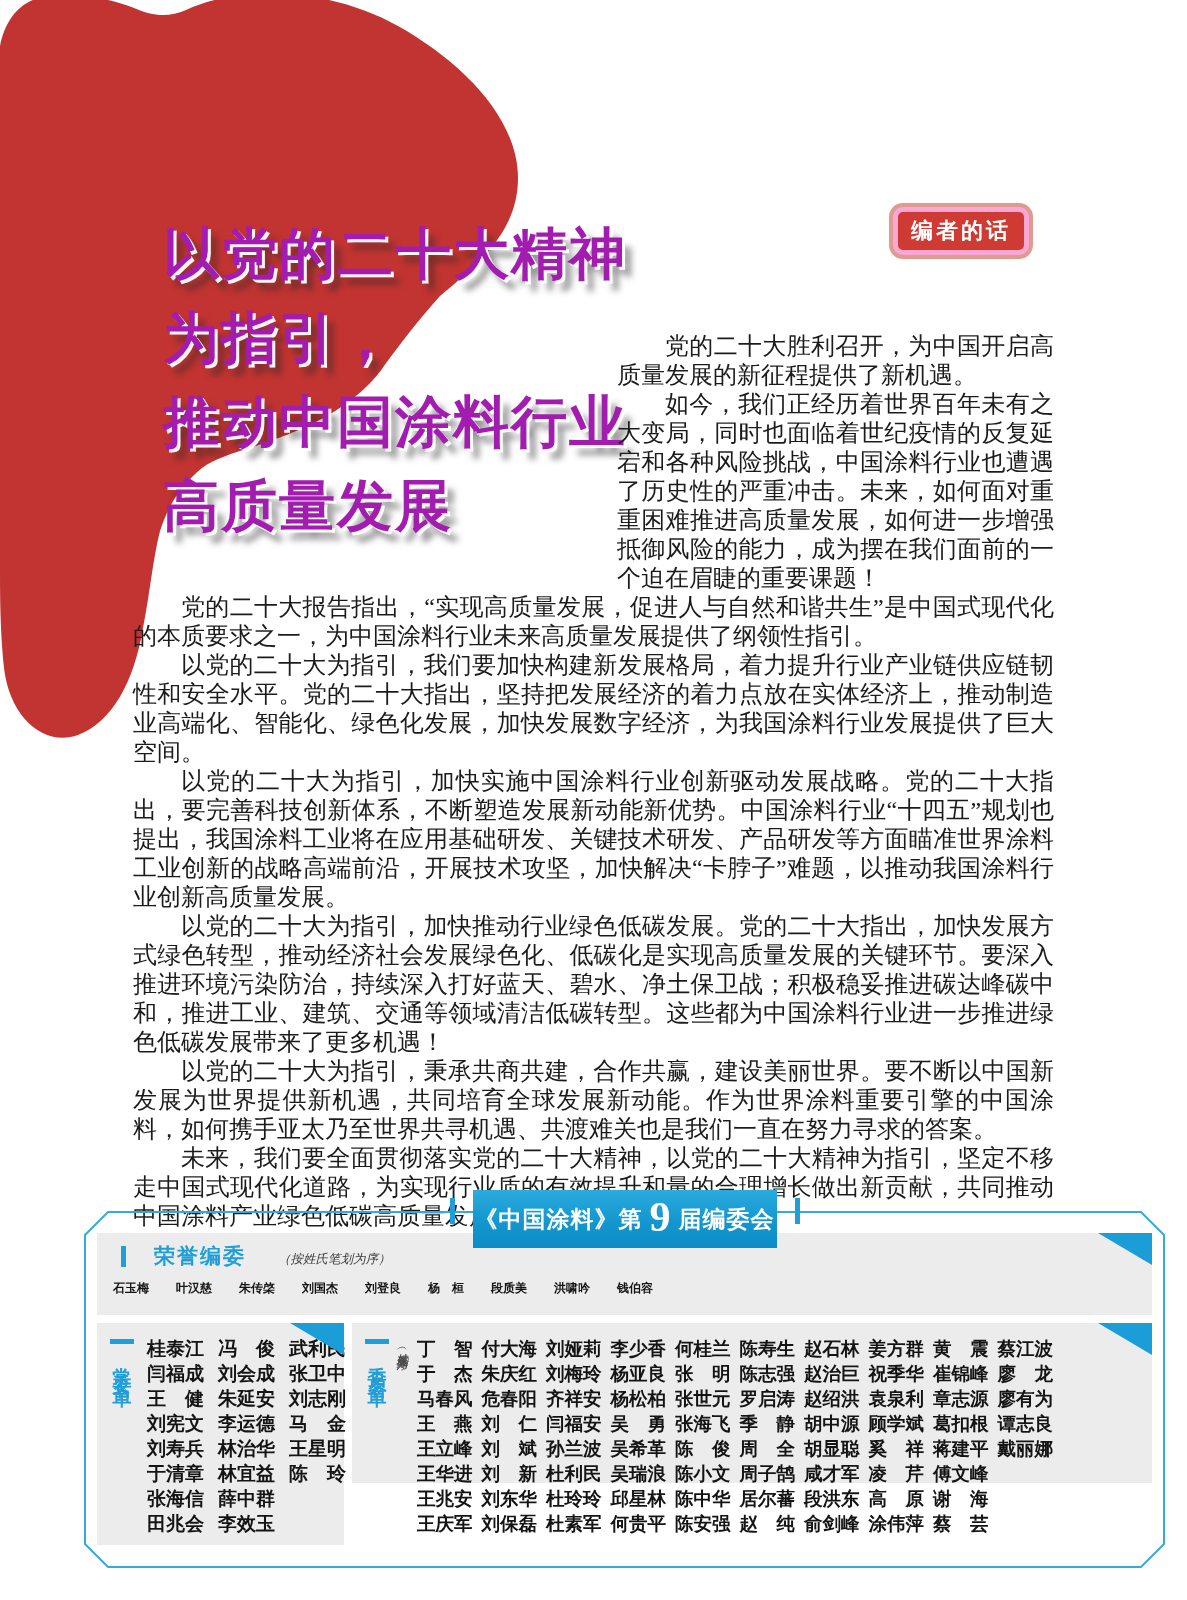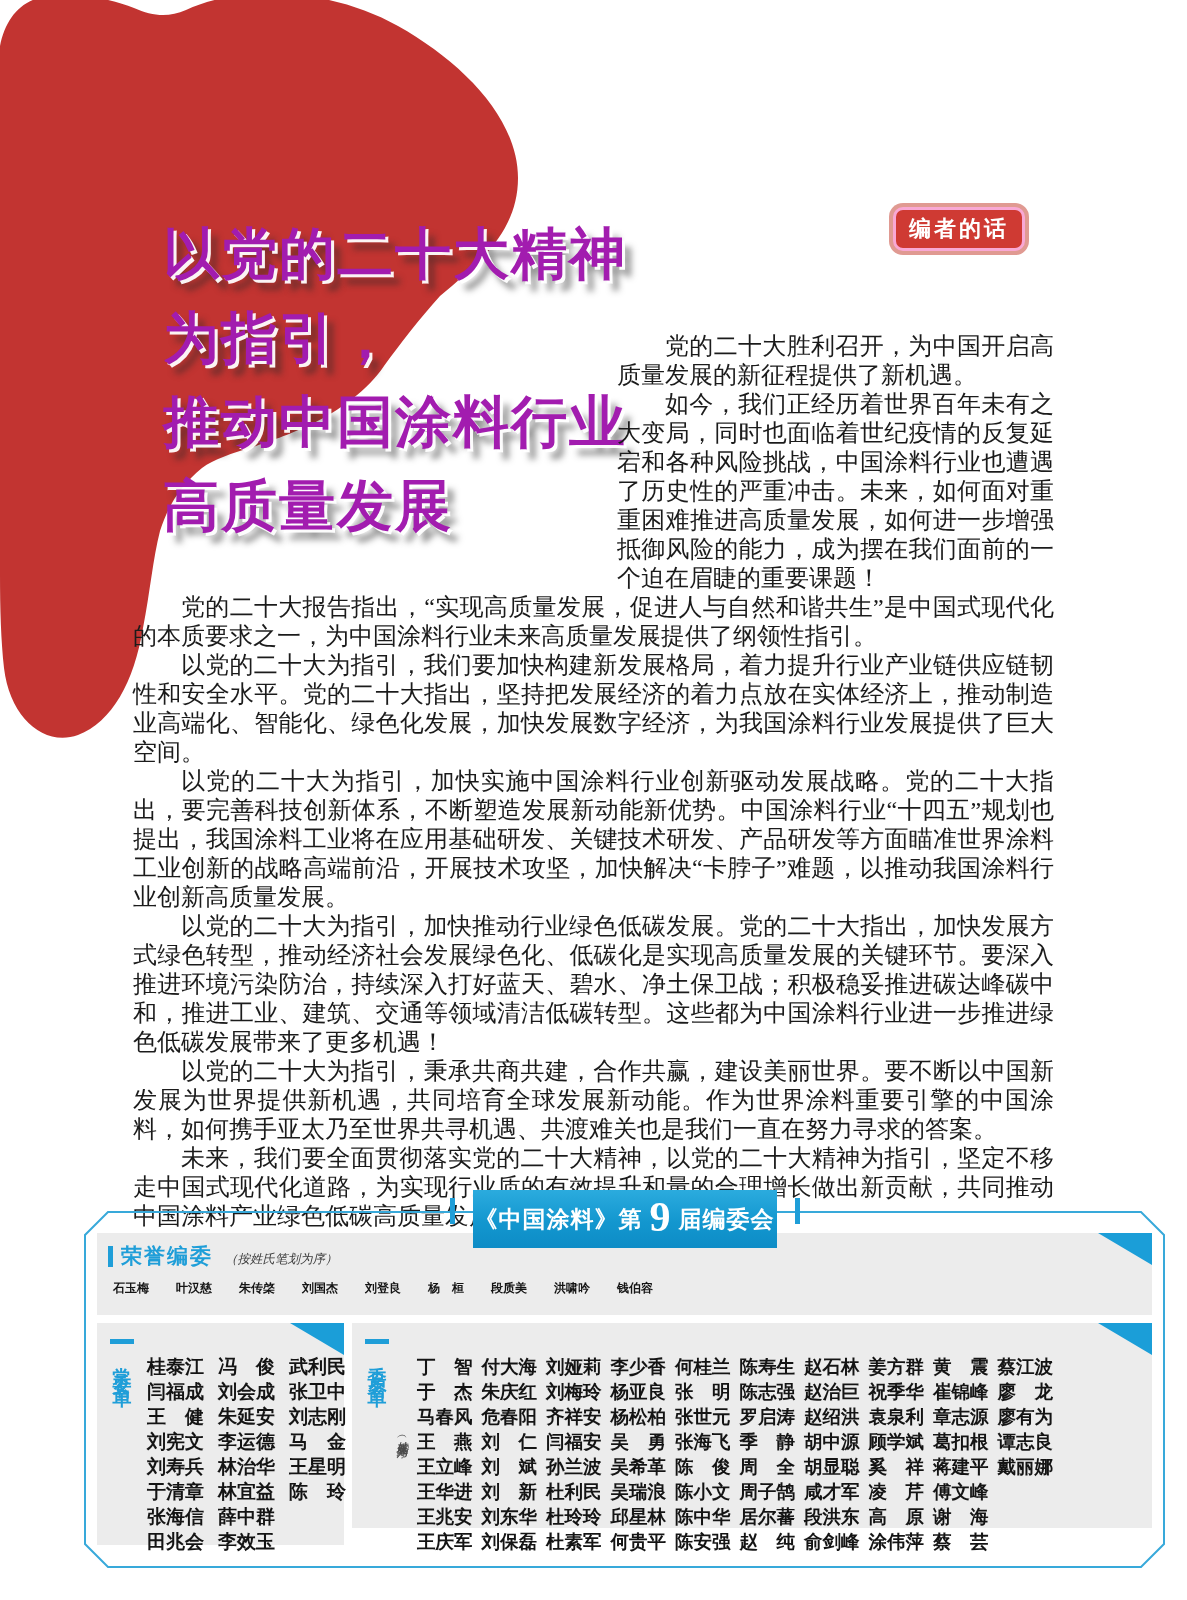--- a/index.html
+++ b/index.html
@@ -14,21 +14,21 @@
   .main-title{
     position:absolute;left:163px;top:212px;width:560px;z-index:2;
     font-family:"Liberation Serif","DejaVu Serif",serif;
     font-weight:900;font-size:56px;line-height:84px;color:#a21caf;
     letter-spacing:2px;
     text-shadow:3px 3px 0 rgba(255,255,255,.95), 9px 10px 6px rgba(40,40,40,.5);
   }
   
   .badge{
     position:absolute;left:893px;top:207px;width:126px;height:38px;z-index:3;
-    background:#cf3a33;border:3px solid #f9a8d4;border-radius:10px;
+    background:#cf3a33;border:5px solid #f9a8d4;border-radius:10px;
     box-shadow:0 0 0 4px #e09a92;
     display:flex;align-items:center;justify-content:center;
     color:#ffffff;font-size:22px;font-weight:bold;letter-spacing:3px;
   }
   
   .article{
     position:absolute;left:133px;top:332px;width:921px;z-index:2;
     font-family:"Liberation Serif","DejaVu Serif",serif;
     font-size:24px;line-height:29px;color:#1b1b1b;text-align:justify;
   }
@@ -51,43 +51,43 @@
   }
   .tick{position:absolute;top:-13px;width:5px;height:26px;background:#1f9ed8;z-index:4;}
   .tick.l{left:calc(50% - 175px);}
   .tick.r{left:calc(50% + 170px);}
   .panel{position:absolute;background:#ececec;}
   .corner{
     position:absolute;right:0;top:0;width:54px;height:32px;background:#1b9ed8;
     clip-path:polygon(0 0,100% 0,100% 100%);
   }
   .p-honorary{left:13px;top:22px;width:1055px;height:82px;}
-  .h-labelrow{display:flex;align-items:center;padding:9px 0 0 11px;}
+  .h-labelrow{display:flex;align-items:center;padding:9px 0 0 24px;gap:20px;}
   .h-bar{width:5px;height:21px;background:#1f9ed8;margin-right:8px;}
   .h-label{color:#1f9ed8;font-size:21px;font-weight:bold;letter-spacing:2px;}
   .note{
     font-family:"Liberation Serif","DejaVu Serif",serif;font-style:italic;
     font-size:12.5px;color:#3a3a3a;margin-left:12px;position:relative;top:3px;
   }
   .h-names{display:flex;gap:27px;padding:10px 0 0 16px;
     font-family:"Liberation Serif","DejaVu Serif",serif;
     font-size:12px;font-weight:bold;color:#141414;}
   .p-standing{left:13px;top:112px;width:247px;height:222px;display:flex;}
-  .p-members{left:268px;top:112px;width:800px;height:205px;display:flex;text-align:center;}
+  .p-members{left:268px;top:112px;width:800px;height:160px;display:flex;}
   .vlabel{display:flex;flex-direction:column;align-items:center;margin:16px 4px 0 12px;}
   .vlabel .bar{width:24px;height:5px;background:#1f9ed8;margin-bottom:7px;}
   .vlabel .vtext{
     writing-mode:vertical-rl;font-size:19px;font-weight:bold;color:#1f9ed8;
     letter-spacing:7px;
   }
   .vnote{
     writing-mode:vertical-rl;font-family:"Liberation Serif","DejaVu Serif",serif;
     font-style:italic;font-size:11px;color:#4a4a4a;margin:20px 2px 0 0;letter-spacing:1px;
   }
-  .name-grid{display:flex;margin-top:33px;}
+  .name-grid{display:flex;margin-top:15px;}
   .name-col{display:flex;flex-direction:column;gap:3px;}
   .name-cell{
     height:22px;line-height:22px;white-space:nowrap;
     font-family:"Liberation Serif","DejaVu Serif",serif;
     font-weight:bold;color:#141414;
   }
   .p-standing .name-grid{gap:14px;margin-left:8px;}
   .p-standing .name-cell{font-size:19px;}
   .p-members .name-grid{gap:9px;margin-left:6px;}
   .p-members .name-cell{font-size:18.5px;}

